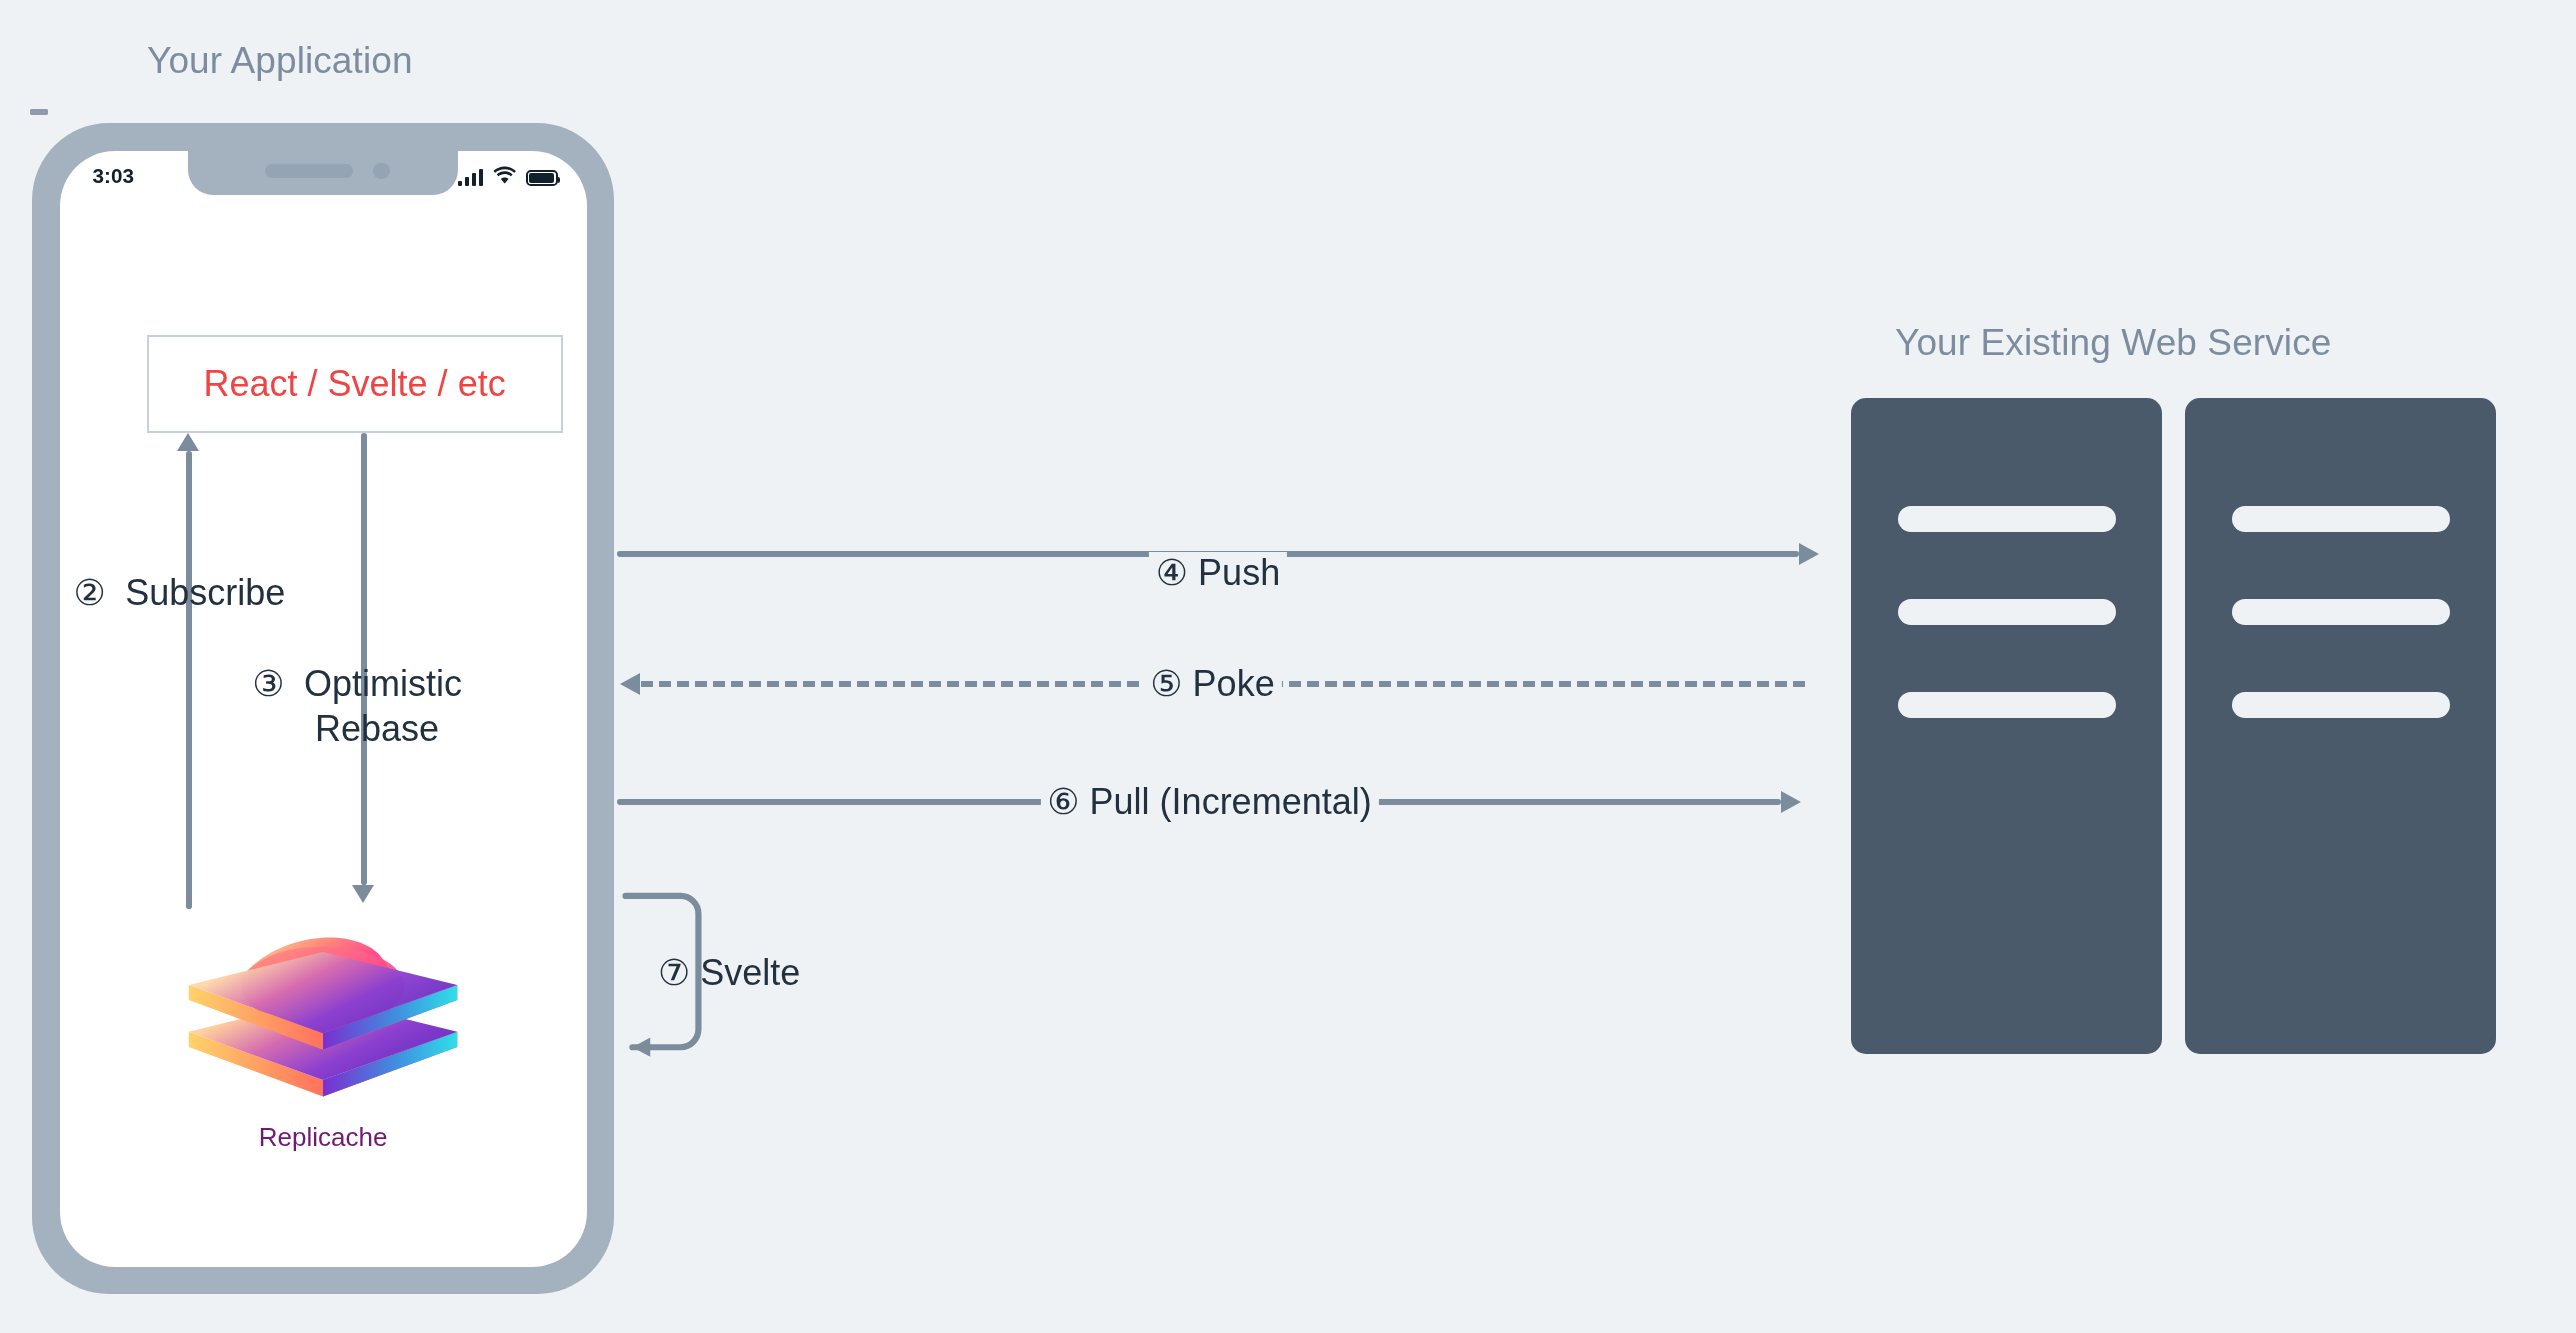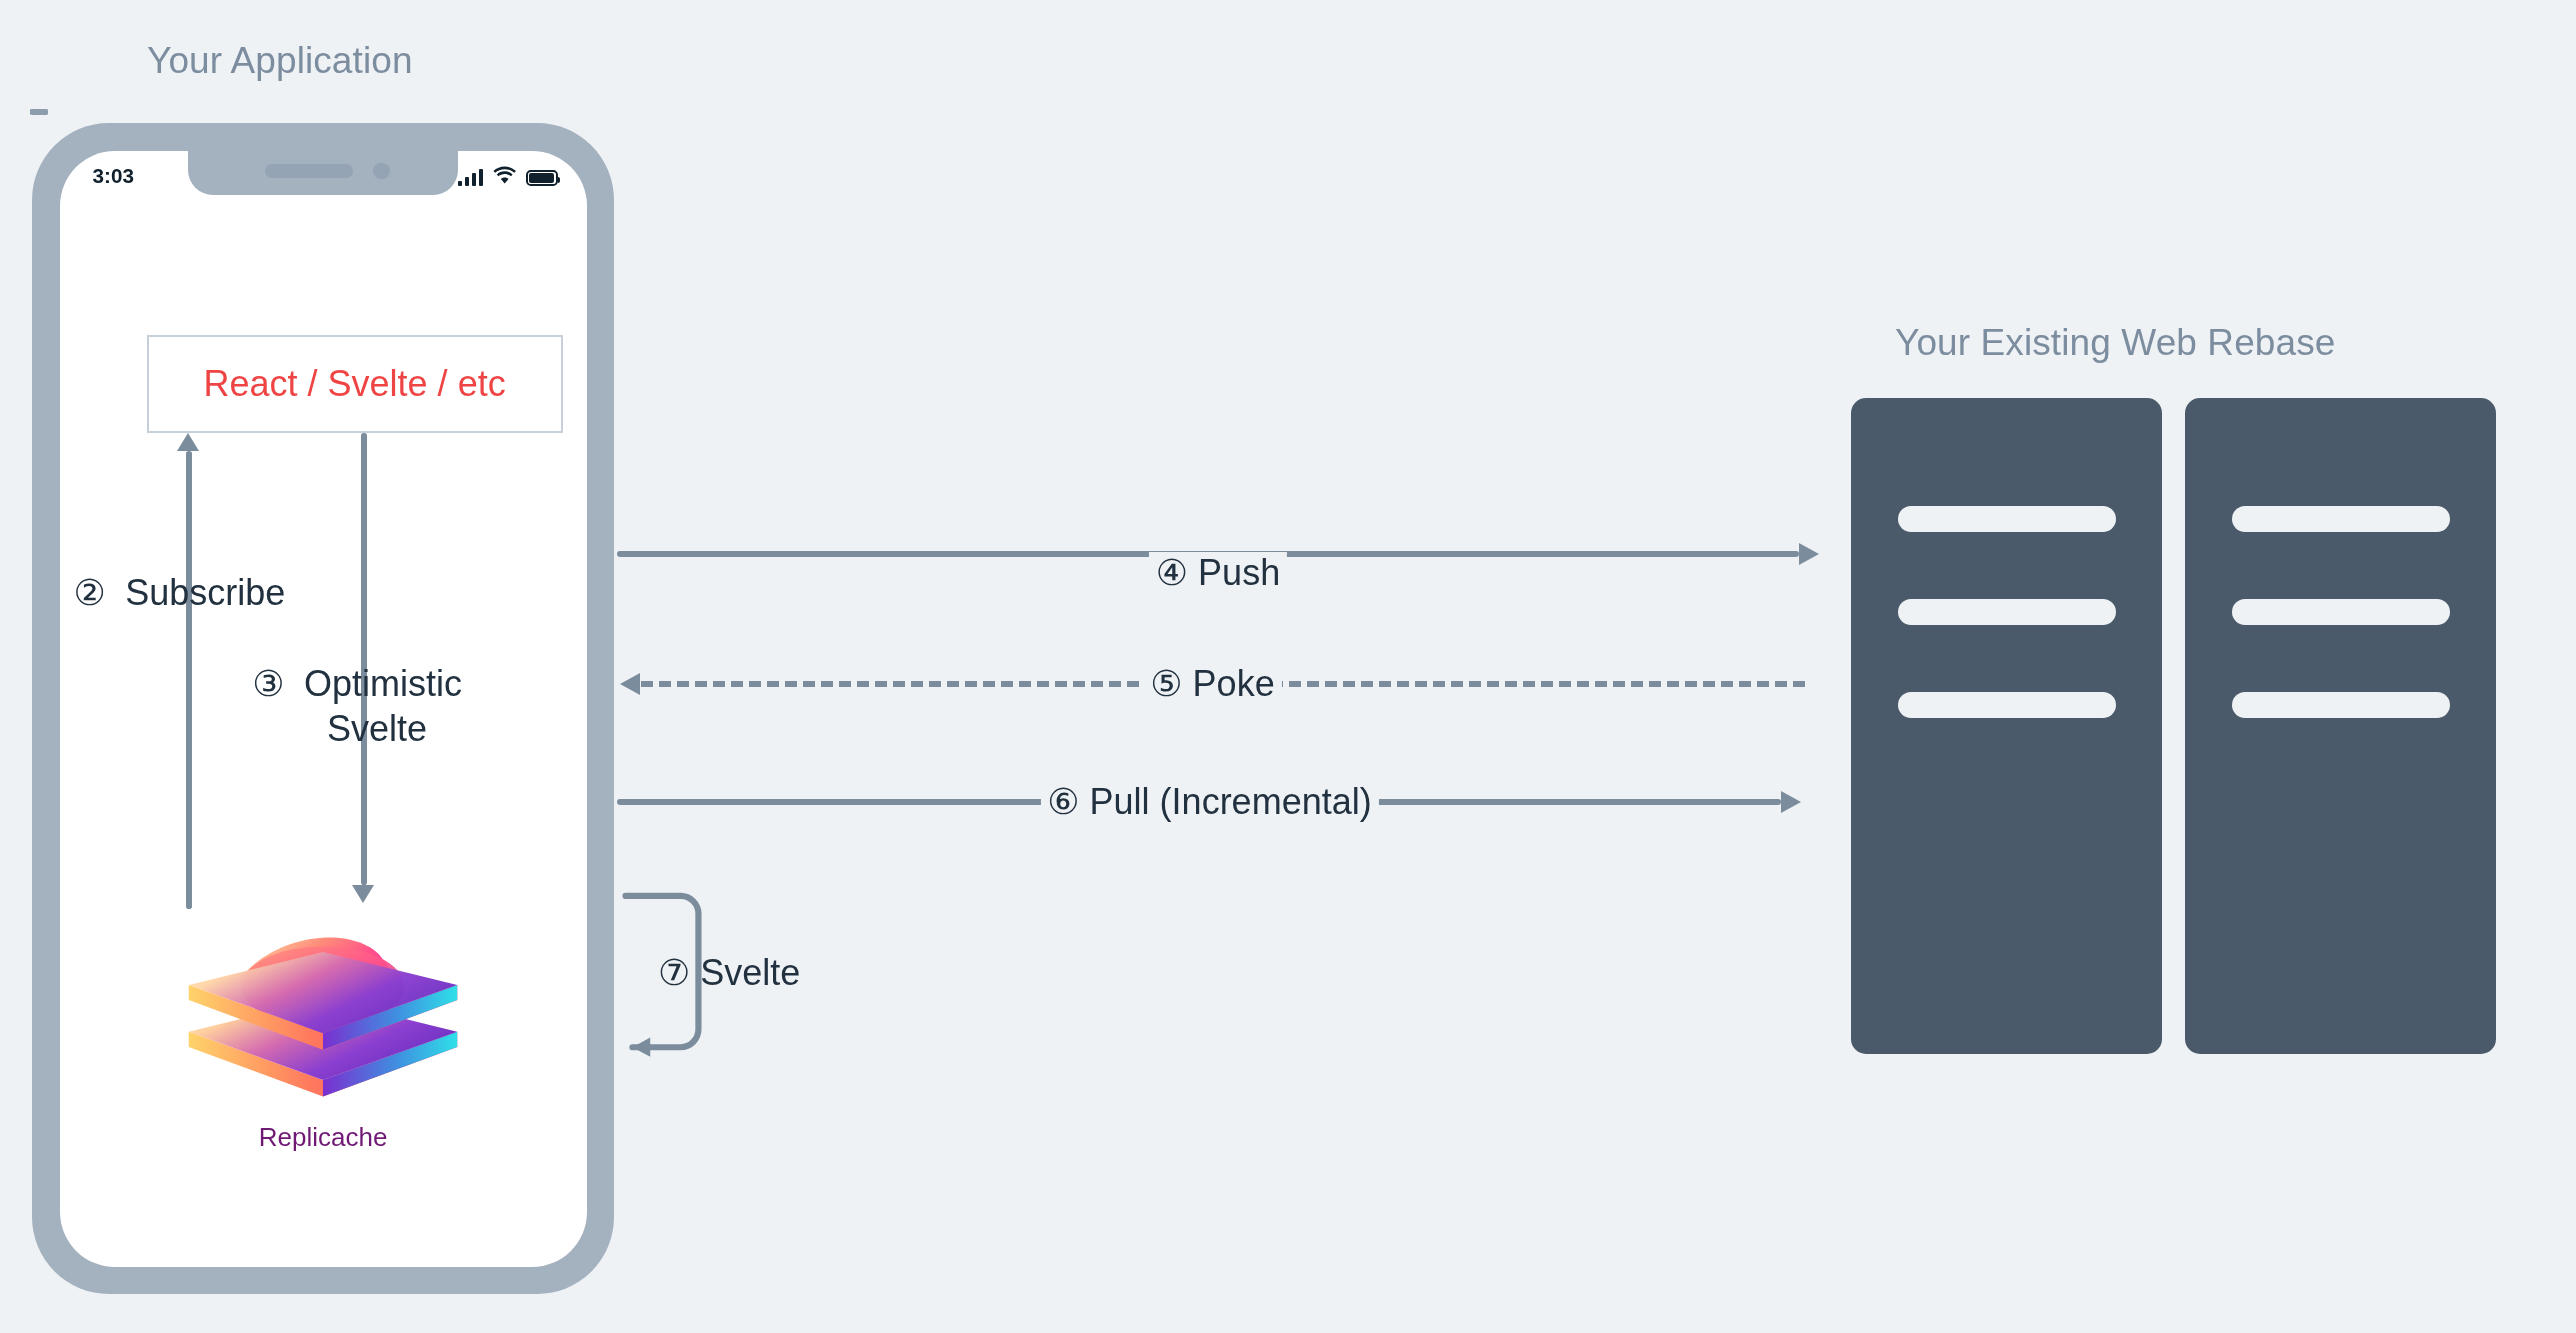--- a/index.html
+++ b/index.html
@@ -151,21 +151,21 @@
   #server-2 { left: 2185px; }
   .slot { width: 218px; height: 26px; background: #eff2f5; border-radius: 13px; }
 </style>
 </head>
 <body>
 
 <div id="stage">
 
   <div class="section-title" id="app-title">Your Application</div>
 
-  <div class="section-title" id="svc-title">Your Existing Web Rebase</div>
+  <div class="section-title" id="svc-title">Your Existing Web Service</div>
 
   <div id="tick-mark"></div>
 
   <div id="phone-wrap">
     <div id="phone-frame"></div>
 
     <div id="phone-screen">
 
       <div id="status-bar">
         <div id="clock">3:03</div>
@@ -206,21 +206,21 @@
 
       <div class="step-label" style="left:13.8px; top:419px;">
         <span>②</span>
         <span style="margin-left:9.6px;">Subscribe</span>
       </div>
 
       <div class="step-label two-line" style="left:153px; top:510px; width:289px; text-align:center;">
         <span>③</span>
         <span style="margin-left:9.6px;">Optimistic</span>
         <br>
-        <span style="margin-left:40px;">Svelte</span>
+        <span style="margin-left:40px;">Rebase</span>
       </div>
 
       <div id="logo-block">
         <svg id="logo-svg" viewBox="0 0 430 300">
           <defs>
             <linearGradient id="gBlob" x1="0" y1="0.2" x2="1" y2="0.8">
               <stop offset="0%" stop-color="#ffd9a0"></stop>
               <stop offset="35%" stop-color="#ff8a7a"></stop>
               <stop offset="65%" stop-color="#ff4f8b"></stop>
               <stop offset="100%" stop-color="#e73bb0"></stop>

